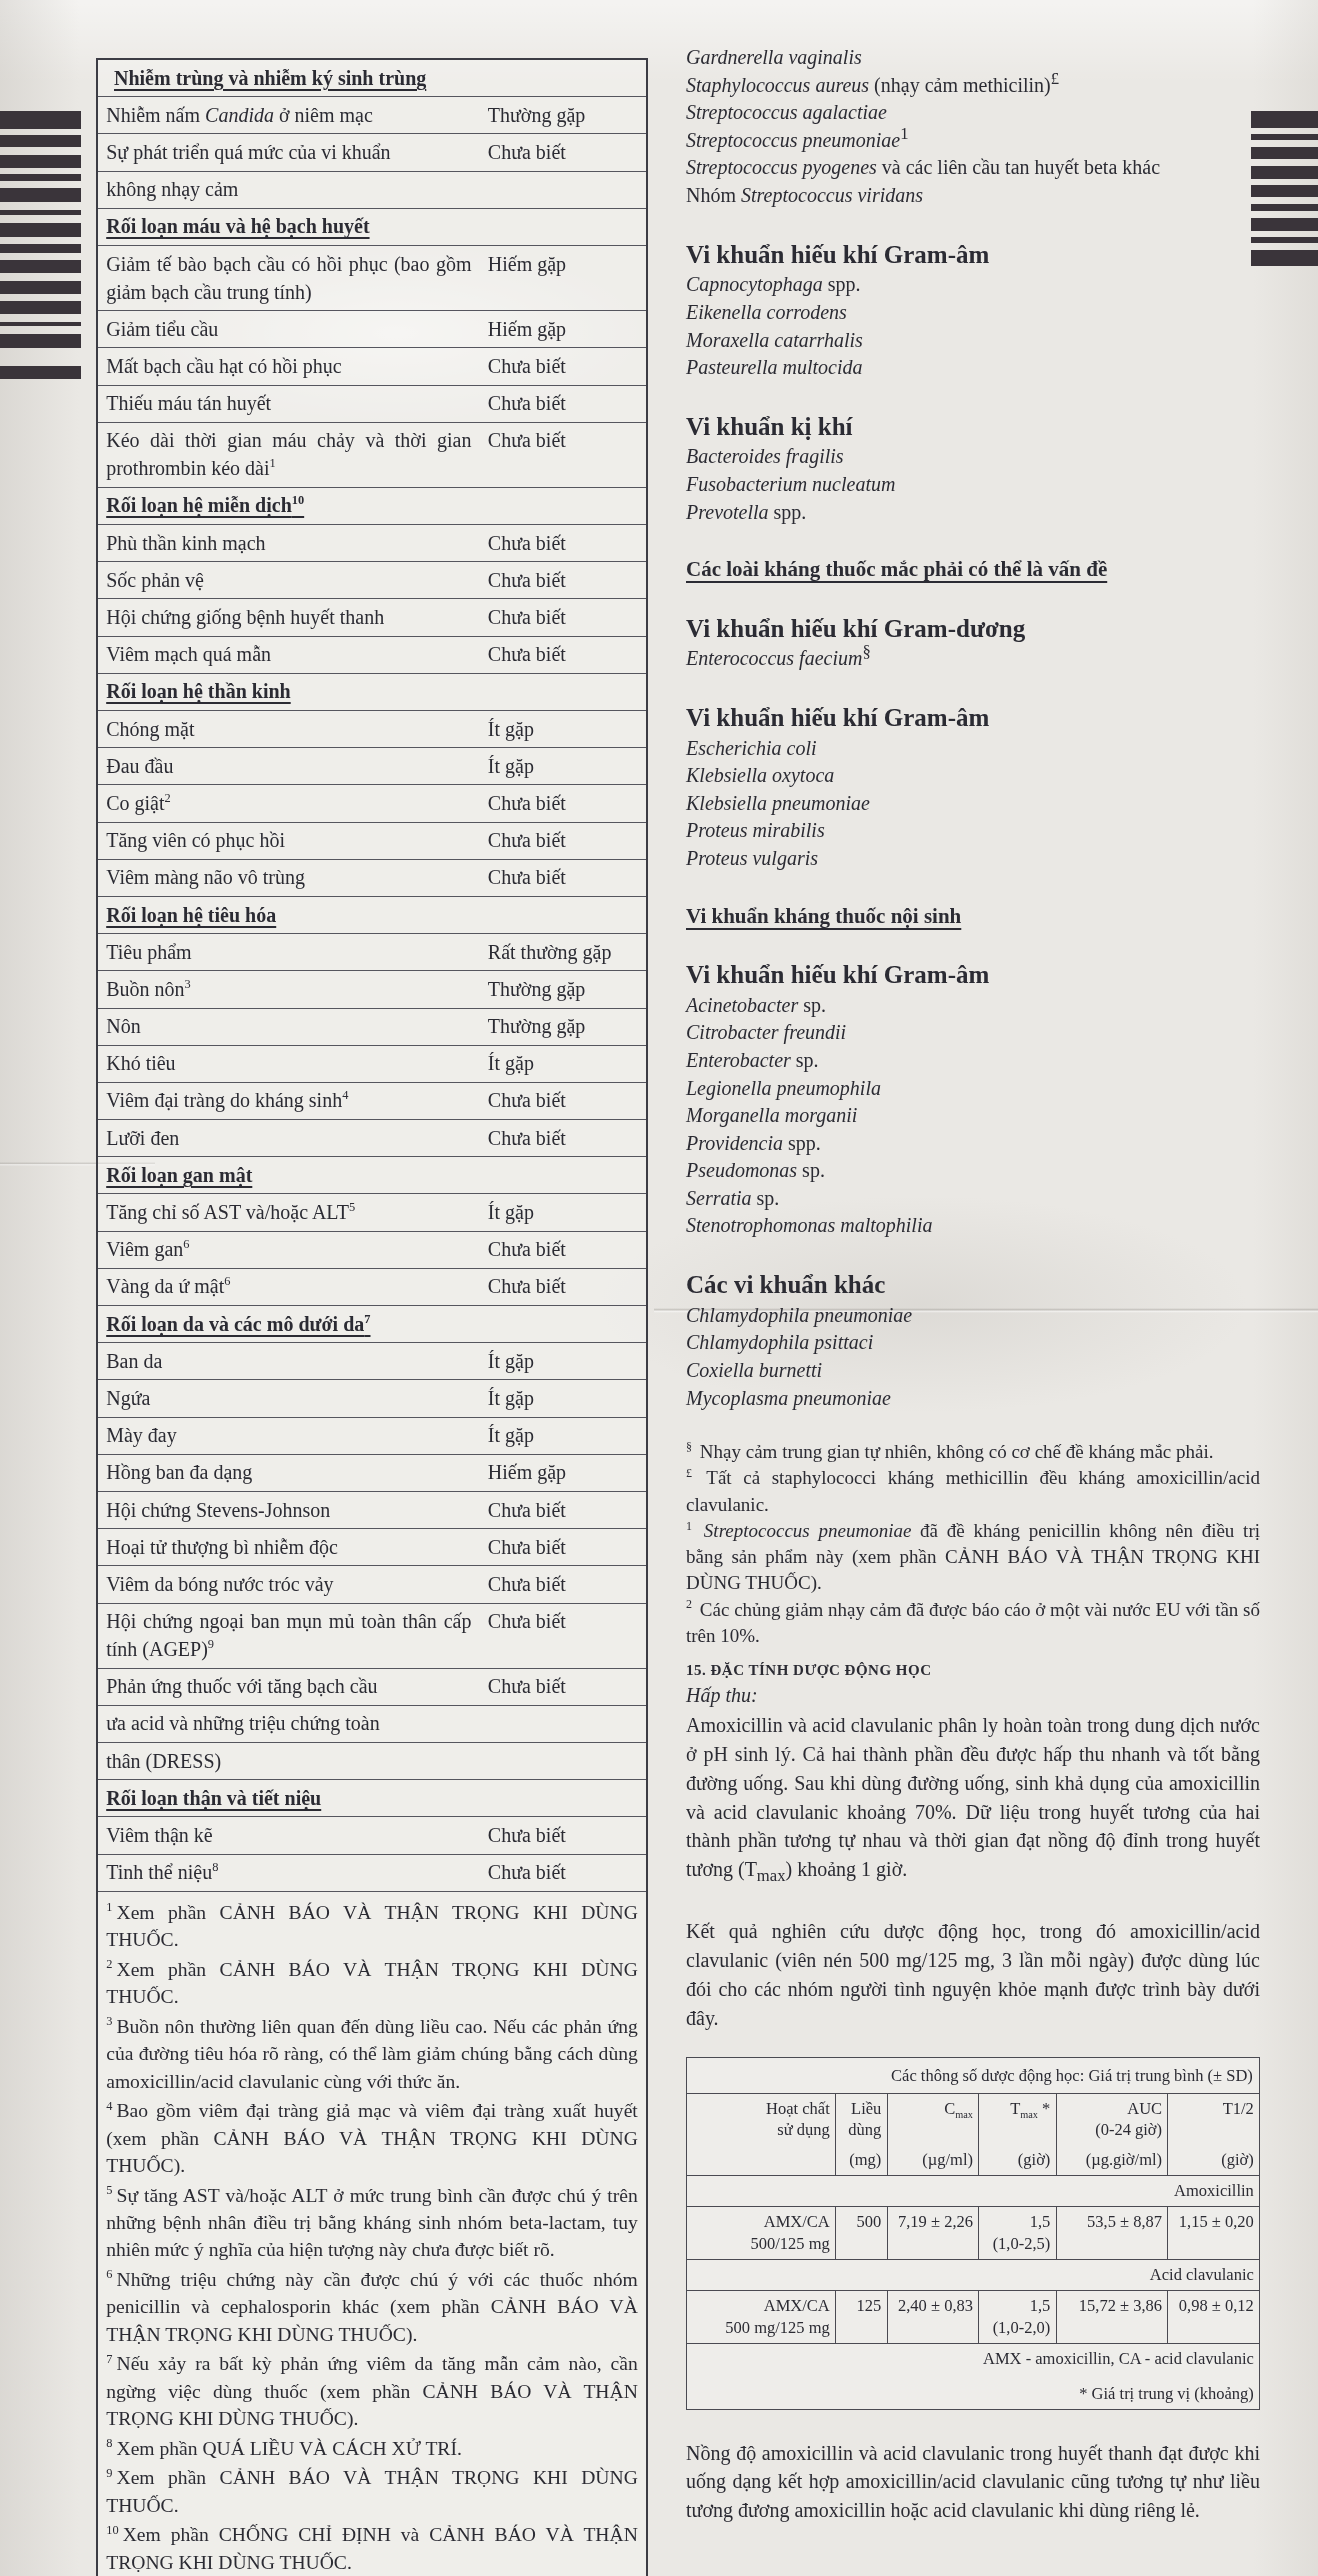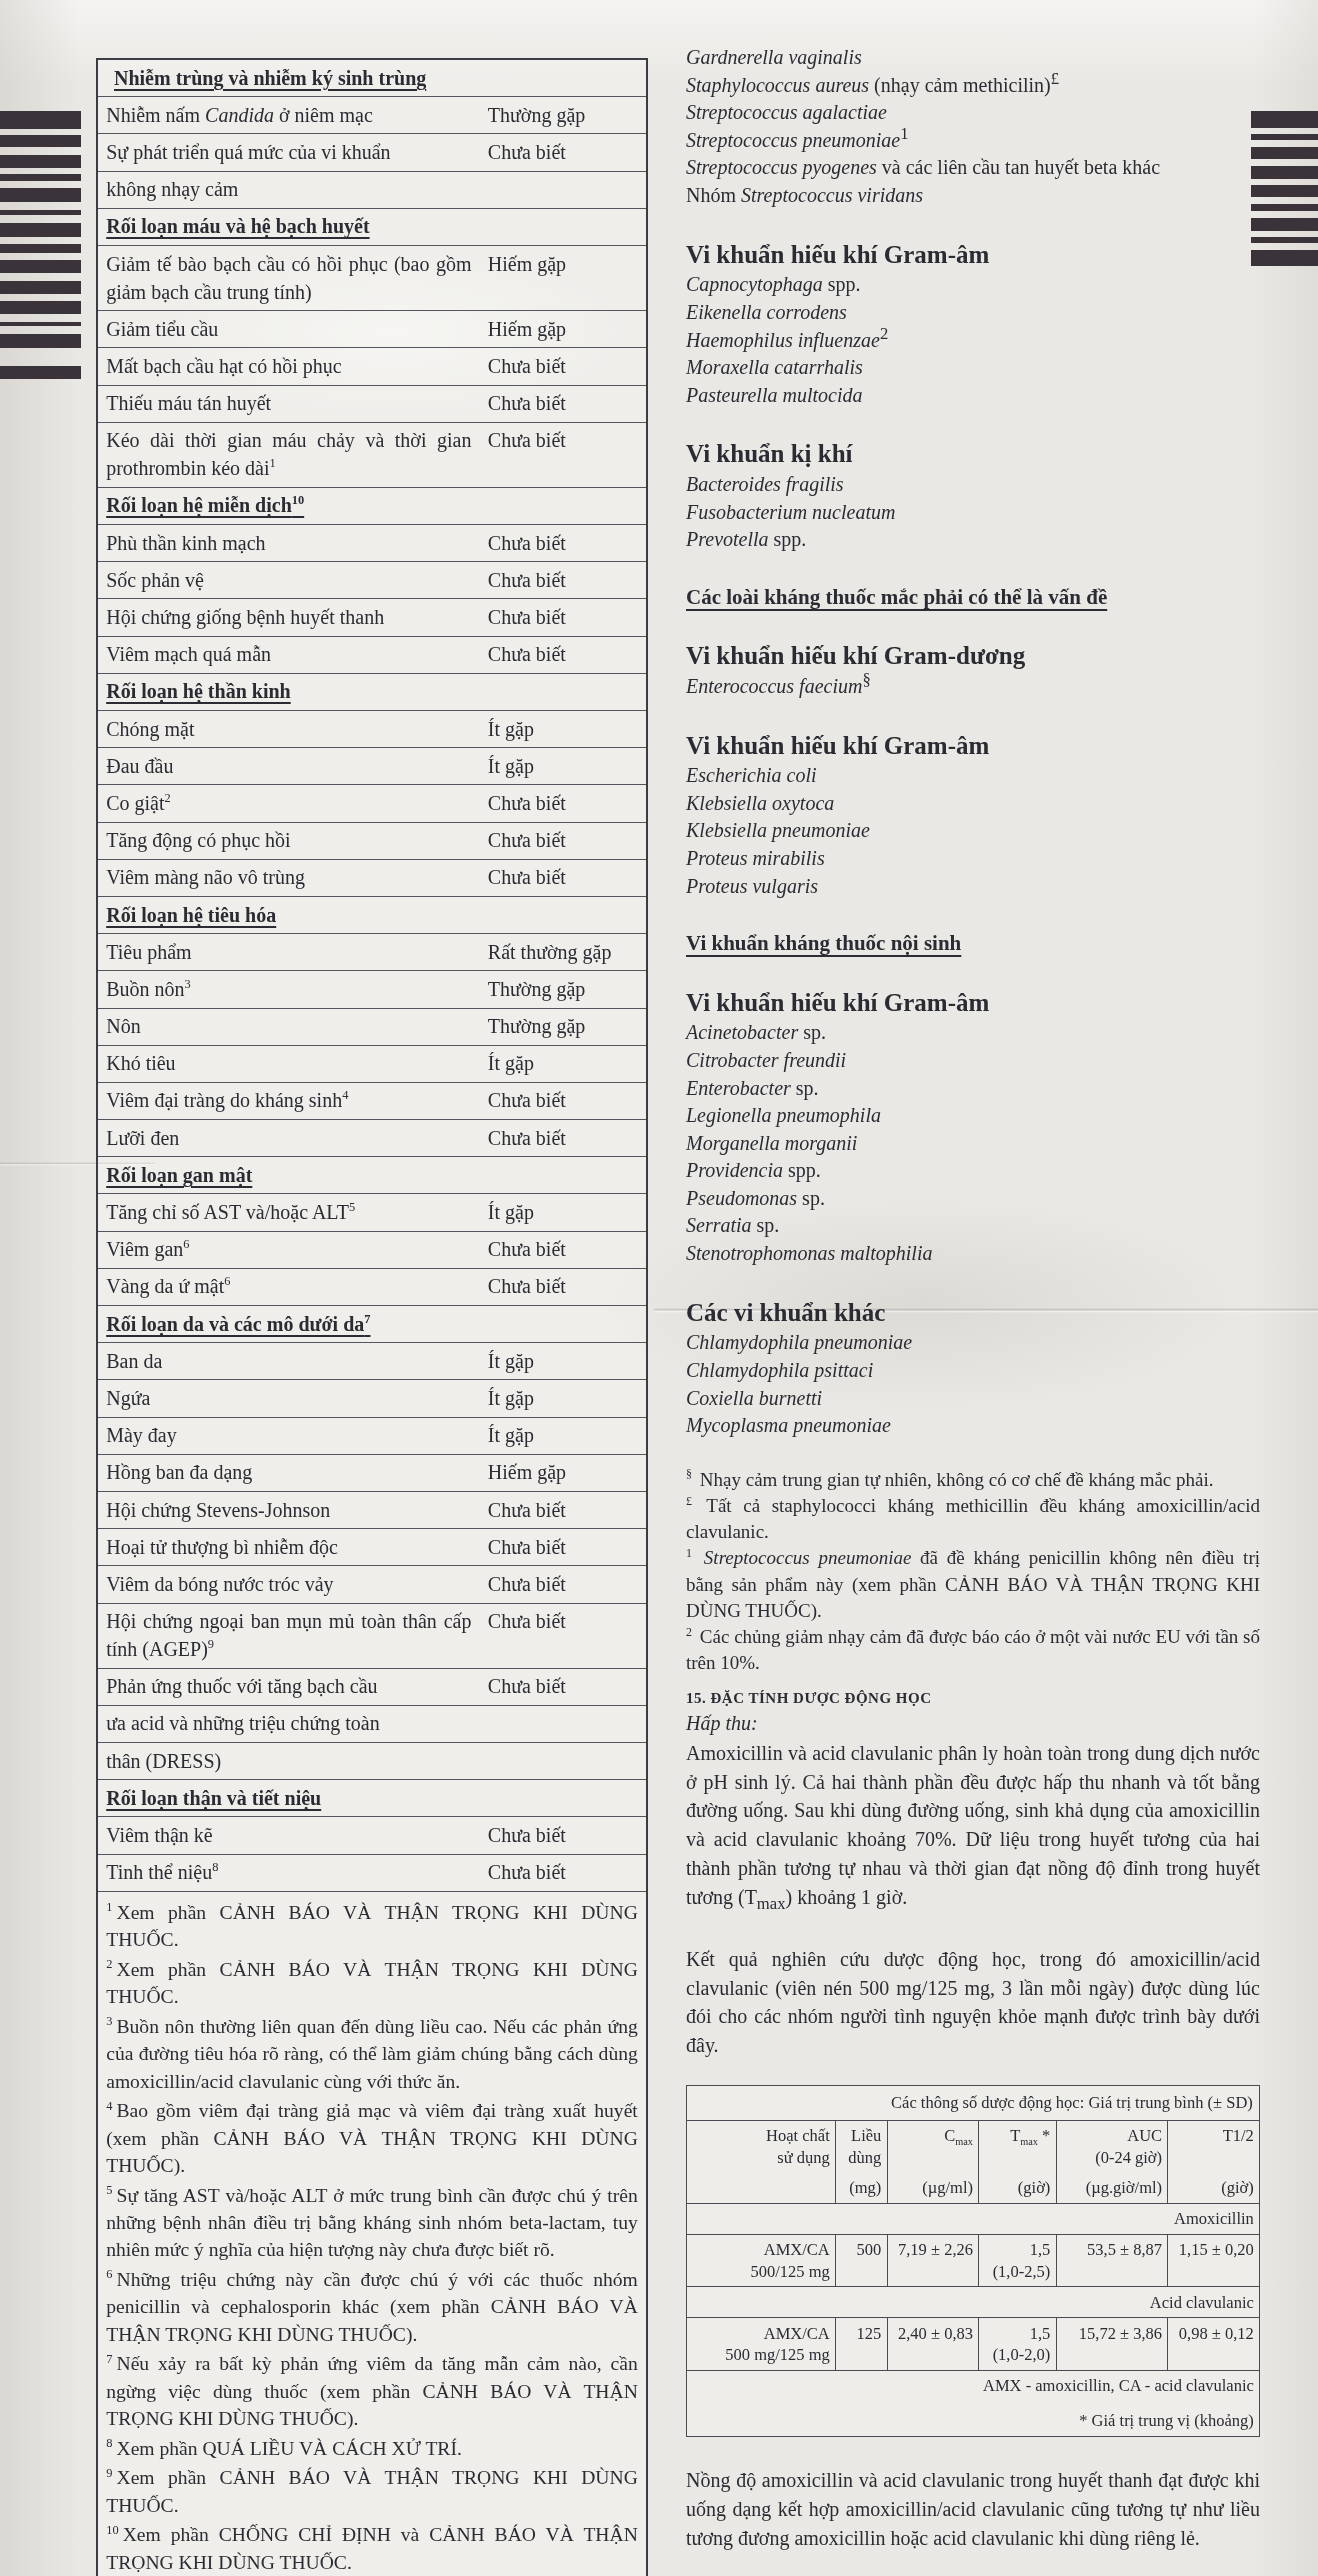--- a/index.html
+++ b/index.html
@@ -171,21 +171,21 @@
           </tr>
           <tr>
             <td class="rx">Đau đầu</td>
             <td class="fq">Ít gặp</td>
           </tr>
           <tr>
             <td class="rx">Co giật<sup>2</sup></td>
             <td class="fq">Chưa biết</td>
           </tr>
           <tr>
-            <td class="rx">Tăng động có phục hồi</td>
+            <td class="rx">Tăng viên có phục hồi</td>
             <td class="fq">Chưa biết</td>
           </tr>
           <tr>
             <td class="rx">Viêm màng não vô trùng</td>
             <td class="fq">Chưa biết</td>
           </tr>
           <tr>
             <td colspan="2" class="sec"><span class="ul">Rối loạn hệ tiêu hóa</span></td>
           </tr>
           <tr>
@@ -306,21 +306,20 @@
 <div class="right-col" id="right-col">
     <div class="sp-line"><i>Gardnerella vaginalis</i></div>
     <div class="sp-line"><i>Staphylococcus aureus</i> (nhạy cảm methicilin)<sup>£</sup></div>
     <div class="sp-line"><i>Streptococcus agalactiae</i></div>
     <div class="sp-line"><i>Streptococcus pneumoniae</i><sup>1</sup></div>
     <div class="sp-line"><i>Streptococcus pyogenes</i> và các liên cầu tan huyết beta khác</div>
     <div class="sp-line">Nhóm <i>Streptococcus viridans</i></div>
     <div class="rc-heading">Vi khuẩn hiếu khí Gram-âm</div>
     <div class="sp-line"><i>Capnocytophaga</i> spp.</div>
     <div class="sp-line"><i>Eikenella corrodens</i></div>
-    <div class="sp-line"><i>Haemophilus influenzae</i><sup>2</sup></div>
     <div class="sp-line"><i>Moraxella catarrhalis</i></div>
     <div class="sp-line"><i>Pasteurella multocida</i></div>
     <div class="rc-heading">Vi khuẩn kị khí</div>
     <div class="sp-line"><i>Bacteroides fragilis</i></div>
     <div class="sp-line"><i>Fusobacterium nucleatum</i></div>
     <div class="sp-line"><i>Prevotella</i> spp.</div>
     <div class="rc-heading-u">Các loài kháng thuốc mắc phải có thể là vấn đề</div>
     <div class="rc-heading">Vi khuẩn hiếu khí Gram-dương</div>
     <div class="sp-line"><i>Enterococcus faecium</i><sup>§</sup></div>
     <div class="rc-heading">Vi khuẩn hiếu khí Gram-âm</div>

